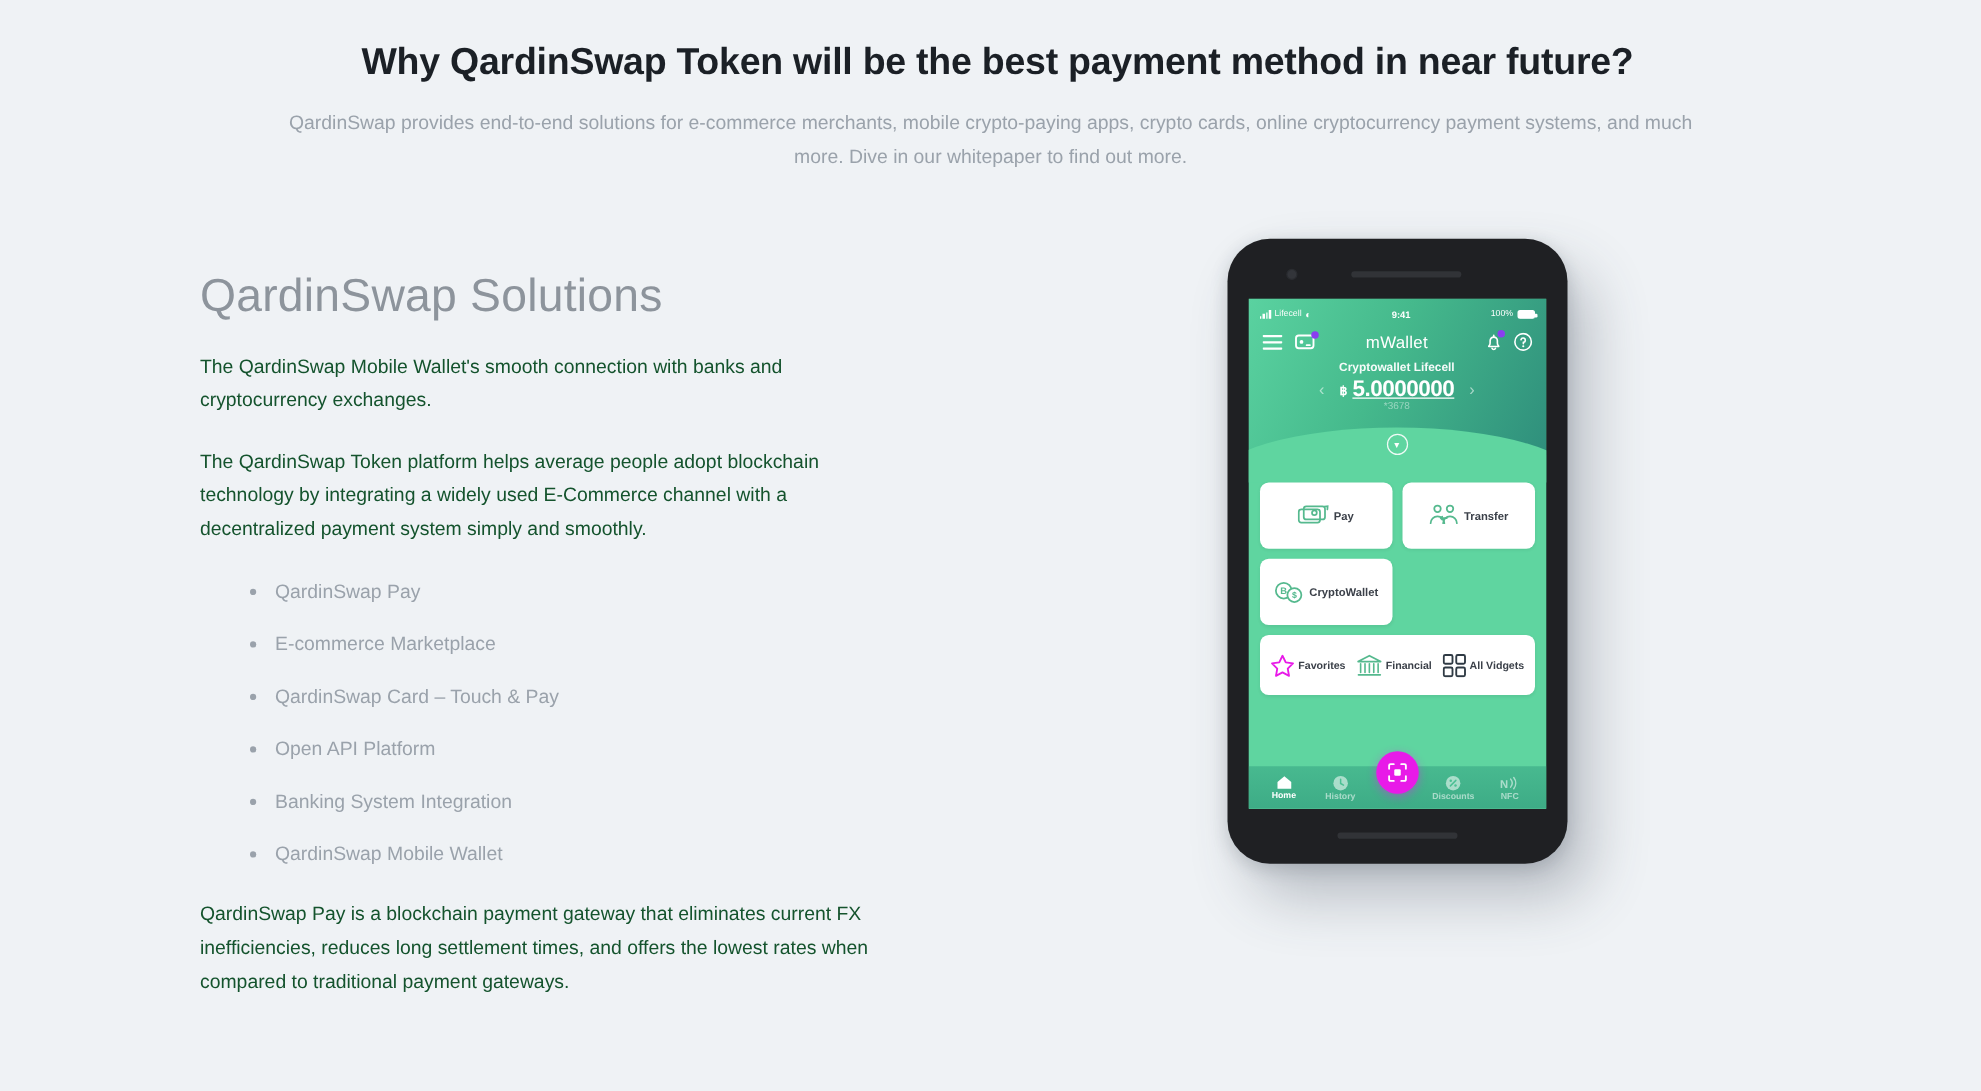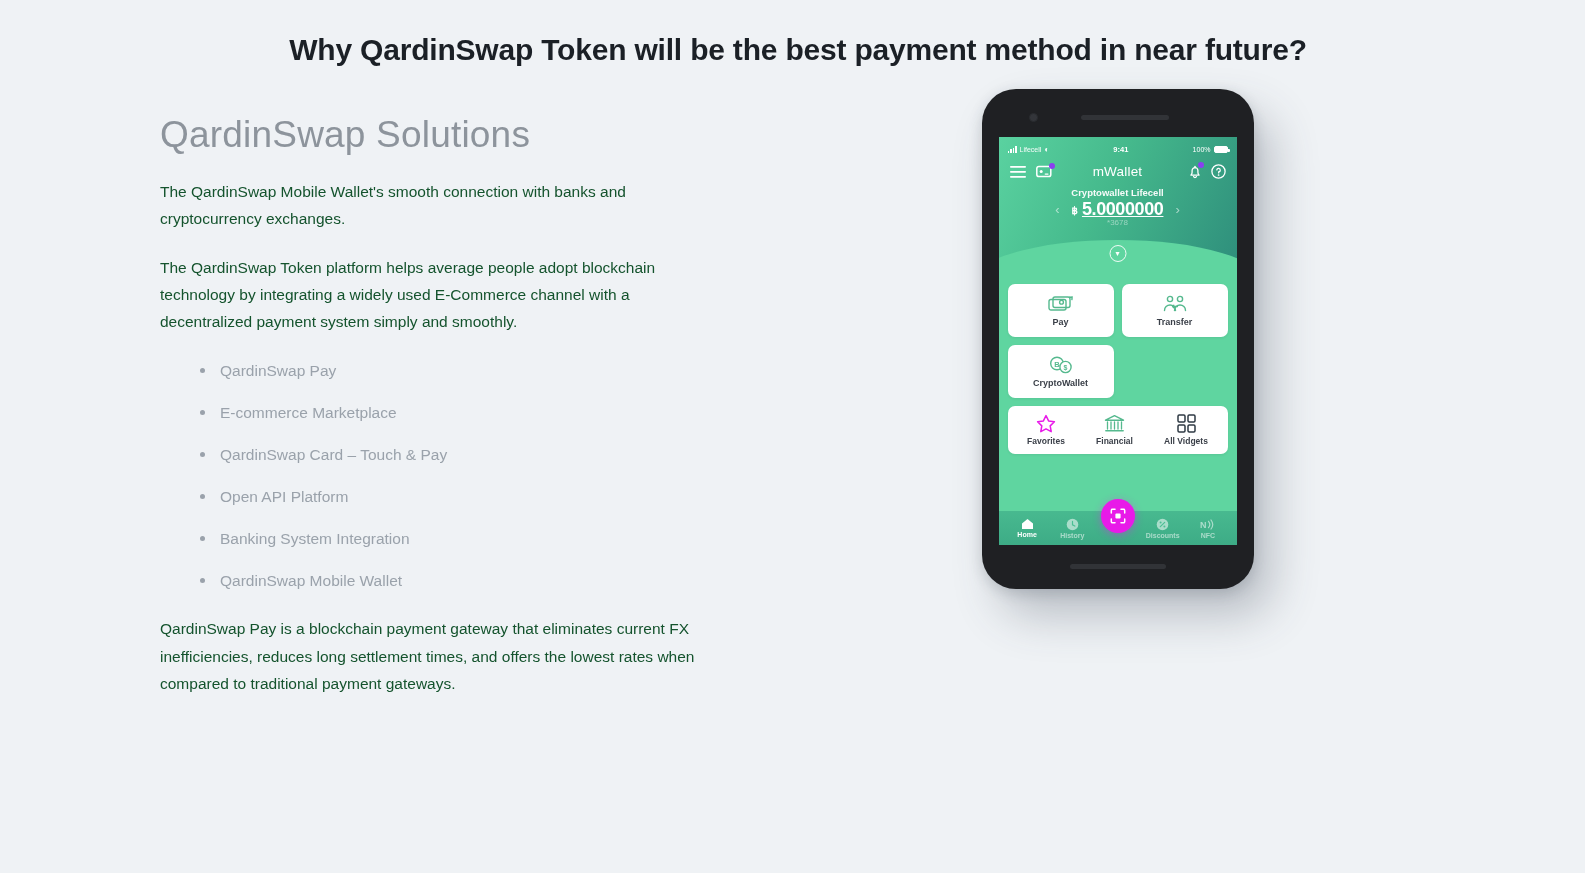--- a/index.html
+++ b/index.html
@@ -31,21 +31,21 @@
     width: 1150px;
     font-size: 15.5px;
     line-height: 1.75;
     color: #9aa2ab;
     font-weight: 400;
   }
 
   
   .main {
     display: flex;
-    margin-top: 46px;
+    margin-top: 78px;
     padding: 0 120px 0 160px;
     align-items: flex-start;
   }
 
   .col-left { width: 620px; flex: 0 0 620px; }
 
   .section-title {
     font-size: 37px;
     font-weight: 300;
     color: #8d949c;
@@ -258,21 +258,21 @@
   .tile-grid {
     display: grid;
     grid-template-columns: 1fr 1fr;
     gap: 8px;
   }
   .tile {
     background: #fff;
     border-radius: 7px;
     height: 53px;
     display: flex;
-    flex-direction: column;
+    flex-direction: row;
     align-items: center;
     justify-content: center;
     gap: 3px;
     position: relative;
     box-shadow: 0 1px 3px rgba(0,0,0,.07);
     cursor: pointer;
   }
   .tile-label { font-size: 9px; color: #3b4049; font-weight: bold; }
   .tile-badge {
     position: absolute;
@@ -291,21 +291,21 @@
     background: #fff;
     border-radius: 7px;
     height: 48px;
     display: flex;
     align-items: center;
     justify-content: space-around;
     box-shadow: 0 1px 3px rgba(0,0,0,.07);
     padding: 0 4px;
   }
   .widget {
-    display: flex; flex-direction: column; align-items: center; gap: 3px;
+    display: flex; flex-direction: row; align-items: center; gap: 3px;
     cursor: pointer;
   }
   .widget-label { font-size: 8.5px; color: #3b4049; font-weight: bold; }
 
   
   .tabbar {
     position: absolute;
     left: 0; right: 0; bottom: 0;
     height: 34px;
     background: linear-gradient(180deg, rgba(70,183,142,.92) 0%, rgba(60,170,133,.96) 100%);
@@ -336,20 +336,21 @@
   }
   .tab-spacer { width: 44px; }
 
   svg { display: block; }
 </style>
 </head>
 <body>
 
 <div class="hero">
   <h1 class="hero-title">Why QardinSwap Token will be the best payment method in near future?</h1>
+  <p class="hero-sub">QardinSwap provides end-to-end solutions for e-commerce merchants, mobile crypto-paying apps, crypto cards, online cryptocurrency payment systems, and much more. Dive in our whitepaper to find out more.</p>
 </div>
 
 <div class="main">
 
   <div class="col-left">
     <h2 class="section-title">QardinSwap Solutions</h2>
     <p class="para tight">The QardinSwap Mobile Wallet's smooth connection with banks and cryptocurrency exchanges.</p>
     <p class="para">The QardinSwap Token platform helps average people adopt blockchain technology by integrating a widely used E-Commerce channel with a decentralized payment system simply and smoothly.</p>
 
     <ul class="bullets">

